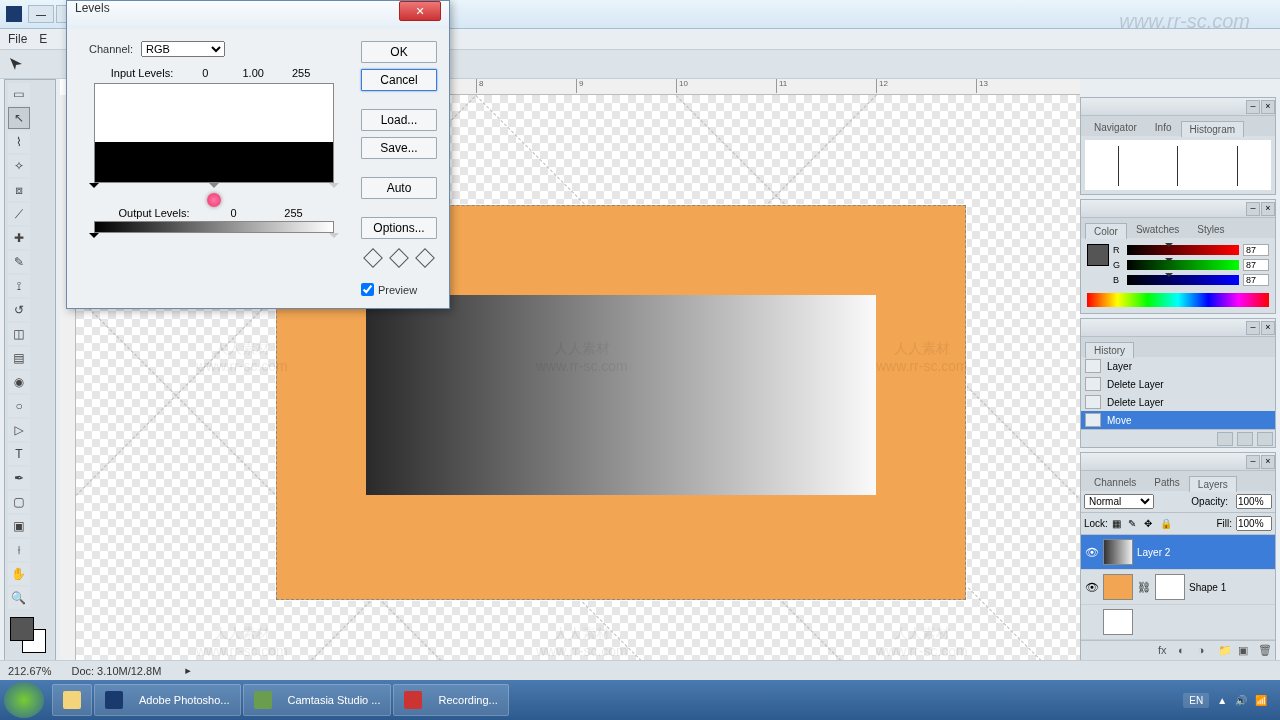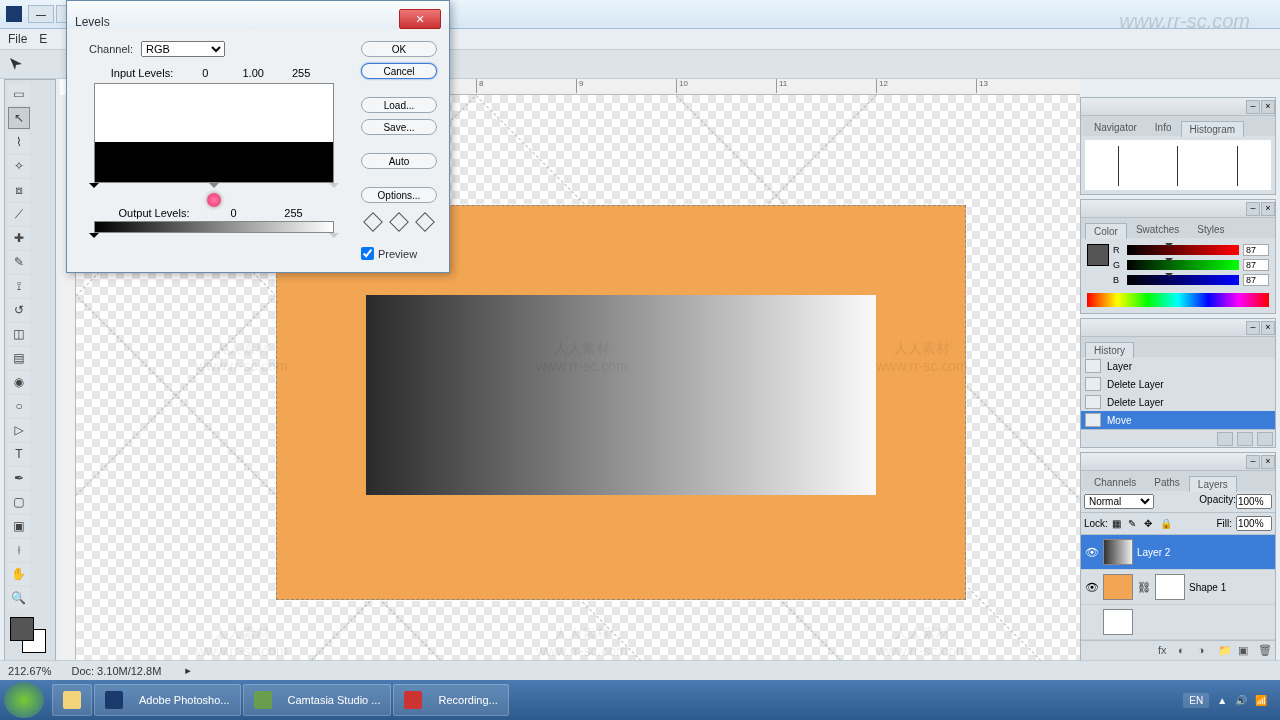--- a/index.html
+++ b/index.html
@@ -77,21 +77,21 @@
 .color-body .spectrum { height: 14px; background: linear-gradient(to right, red, yellow, lime, cyan, blue, magenta, red); margin-top: 4px; }
 .color-body .sw { width: 22px; height: 22px; background: #555; border: 1px solid #000; margin-right: 4px; }
 
 .history-body { max-height: 90px; overflow: hidden; }
 .history-body .item { display: flex; align-items: center; padding: 2px 4px; gap: 6px; font-size: 10px; }
 .history-body .item.sel { background: #3b7dd8; color: #fff; }
 .history-body .item .ico { width: 16px; height: 14px; background: #e8edf1; border: 1px solid #aaa; }
 .history-body .foot { display: flex; justify-content: end; gap: 4px; padding: 2px; border-top: 1px solid #b8c0c7; }
 .history-body .foot div { width: 16px; height: 14px; background: #cdd4da; border: 1px solid #a8b4bd; }
 
-.layers-ctl { display: flex; gap: 0; padding: 3px; border-bottom: 1px solid #b8c0c7; font-size: 10px; }
+.layers-ctl { display: flex; align-items: center; gap: 8px; padding: 3px; border-bottom: 1px solid #b8c0c7; font-size: 10px; }
 .layers-ctl select { font-size: 10px; width: 70px; }
 .layers-ctl .op { margin-left: auto; }
 .layers-ctl input { width: 36px; font-size: 10px; }
 .layers-lock { display: flex; align-items: center; gap: 4px; padding: 3px; border-bottom: 1px solid #b8c0c7; font-size: 10px; }
 .layers-lock .icons { display: flex; gap: 4px; }
 .layers-lock .icons span { width: 12px; height: 12px; display: inline-block; }
 .layer-row { display: flex; align-items: center; padding: 4px; gap: 4px; border-bottom: 1px solid #c8cfd5; }
 .layer-row.sel { background: #3b7dd8; color: #fff; }
 .layer-row .eye { width: 14px; text-align: center; font-size: 11px; }
 .layer-row .thumb { width: 30px; height: 26px; background: #fff; border: 1px solid #888; }
@@ -100,26 +100,26 @@
 .layer-row .mask { width: 30px; height: 26px; background: #fff; border: 1px solid #888; }
 .layer-row .name { font-size: 10px; }
 .layers-foot { display: flex; justify-content: end; gap: 6px; padding: 3px; border-top: 1px solid #b8c0c7; }
 .layers-foot span { width: 14px; height: 14px; display: inline-block; color: #555; }
 
 .option-tabs { position: absolute; left: 790px; top: 51px; display: flex; gap: 2px; }
 .option-tabs .t { padding: 2px 8px; background: #d9e0e5; border: 1px solid #a8b4bd; font-size: 10px; color: #555; }
 
 
 .dialog { position: absolute; left: 66px; top: 0px; width: 384px; background: #eef1f4; border: 1px solid #6a8aae; box-shadow: 2px 2px 8px rgba(0,0,0,0.3); z-index: 100; }
-.dialog .dlg-title { height: 28px; background: linear-gradient(#fafcfe, #e6eef6); display: flex; align-items: flex-end; padding: 0 8px; font-size: 12px; color: #333; }
+.dialog .dlg-title { height: 28px; background: linear-gradient(#fafcfe, #e6eef6); display: flex; align-items: flex-start; padding: 0 8px; font-size: 12px; color: #333; }
 .dialog .dlg-title .close { margin-left: auto; width: 42px; height: 20px; background: linear-gradient(#e77, #c33); border: 1px solid #a22; border-radius: 2px; color: #fff; text-align: center; line-height: 18px; font-size: 11px; }
 .dialog .dlg-body { padding: 12px; display: flex; gap: 12px; }
 .dialog .left-col { flex: 1; }
 .dialog .right-col { width: 76px; display: flex; flex-direction: column; gap: 6px; }
-.dialog .right-col button { height: 16px; font-size: 10px; background: #f4f6f8; border: 1px solid #9ca8b2; border-radius: 8px; }
+.dialog .right-col button { height: 22px; font-size: 12px; background: #f4f6f8; border: 1px solid #9ca8b2; border-radius: 1px; }
 .dialog .right-col button.focus { border: 1px solid #3b7dd8; box-shadow: 0 0 2px #3b7dd8; }
 .dialog label { font-size: 11px; color: #333; }
 .dialog .channel-row { display: flex; align-items: center; gap: 8px; margin-bottom: 10px; padding-left: 10px; }
 .dialog .channel-row select { width: 84px; font-size: 11px; }
 .dialog .input-lbl { text-align: center; font-size: 11px; margin-bottom: 4px; display: flex; justify-content: center; gap: 16px; }
 .dialog .input-lbl input { width: 32px; border: none; background: transparent; font-size: 11px; text-align: center; }
 .dialog .histo { width: 240px; height: 100px; background: #fff; border: 1px solid #888; margin: 0 auto; position: relative; overflow: hidden; }
 .dialog .histo .block { position: absolute; left: 0; right: 0; bottom: 0; height: 40px; background: #000; }
 .dialog .sliders { width: 240px; margin: 0 auto; position: relative; height: 12px; }
 .dialog .sliders .tri { position: absolute; top: 0; width: 0; height: 0; border: 5px solid transparent; }

